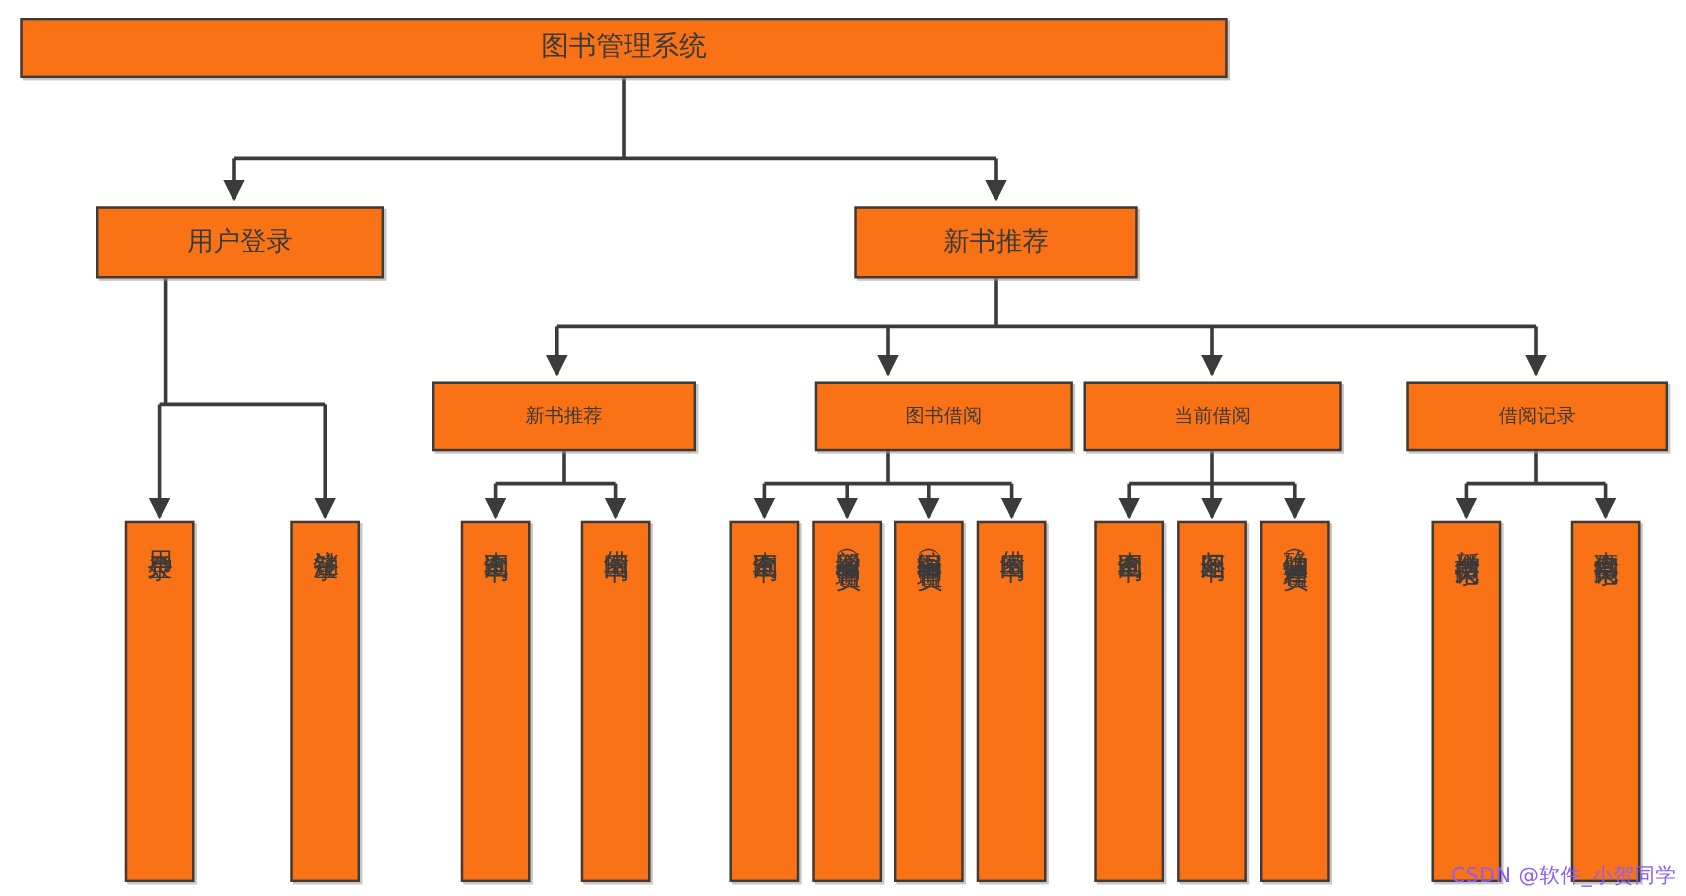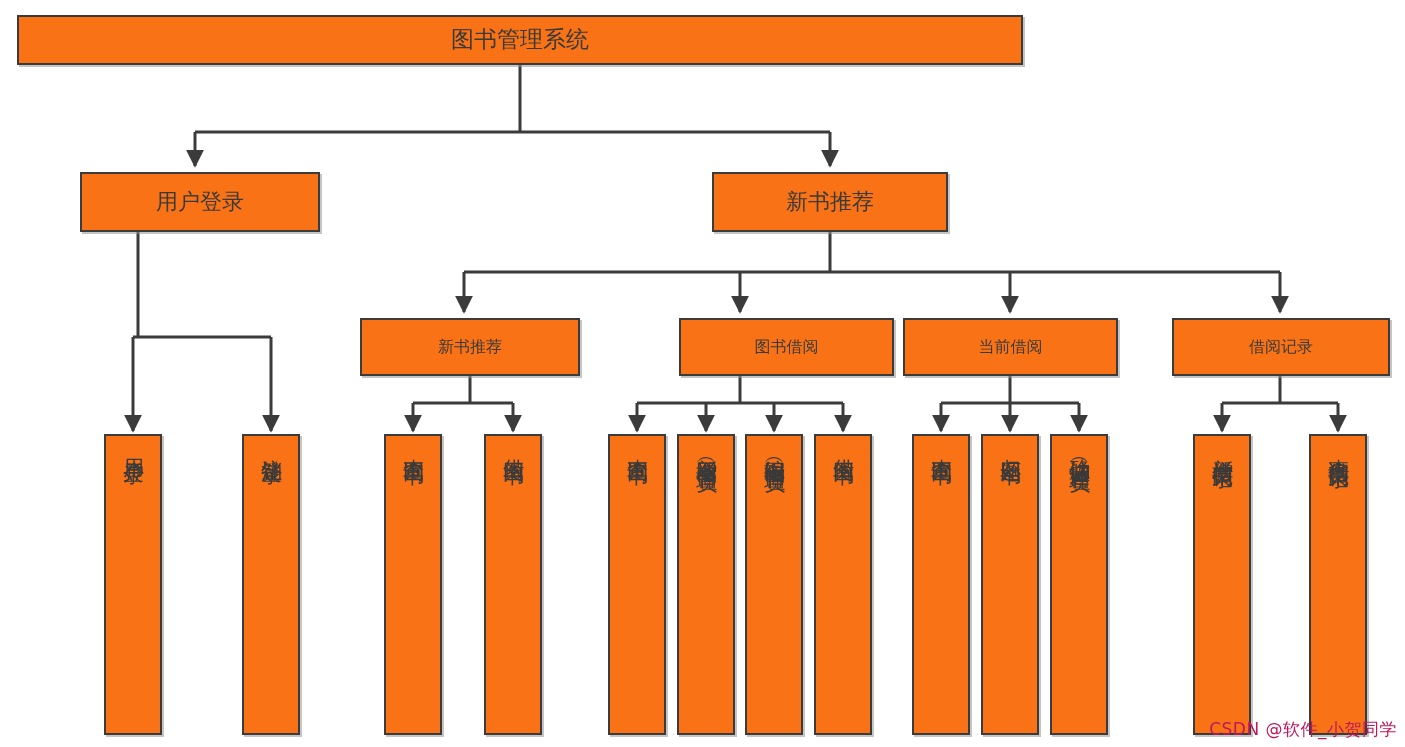--- a/index.html
+++ b/index.html
@@ -60,21 +60,21 @@
     line-height: 1.02;
     letter-spacing: 2px;
     white-space: nowrap;
     margin: 0 auto;
   }
   #watermark {
     position: absolute;
     right: 8px;
     bottom: 6px;
     font-size: 17px;
-    color: #be185d;
+    color: #8b5cf6;
     letter-spacing: 0.5px;
     z-index: 5;
     white-space: nowrap;
   }
 </style>
 </head>
 <body>
 
 <div id="diagram-root">
 

